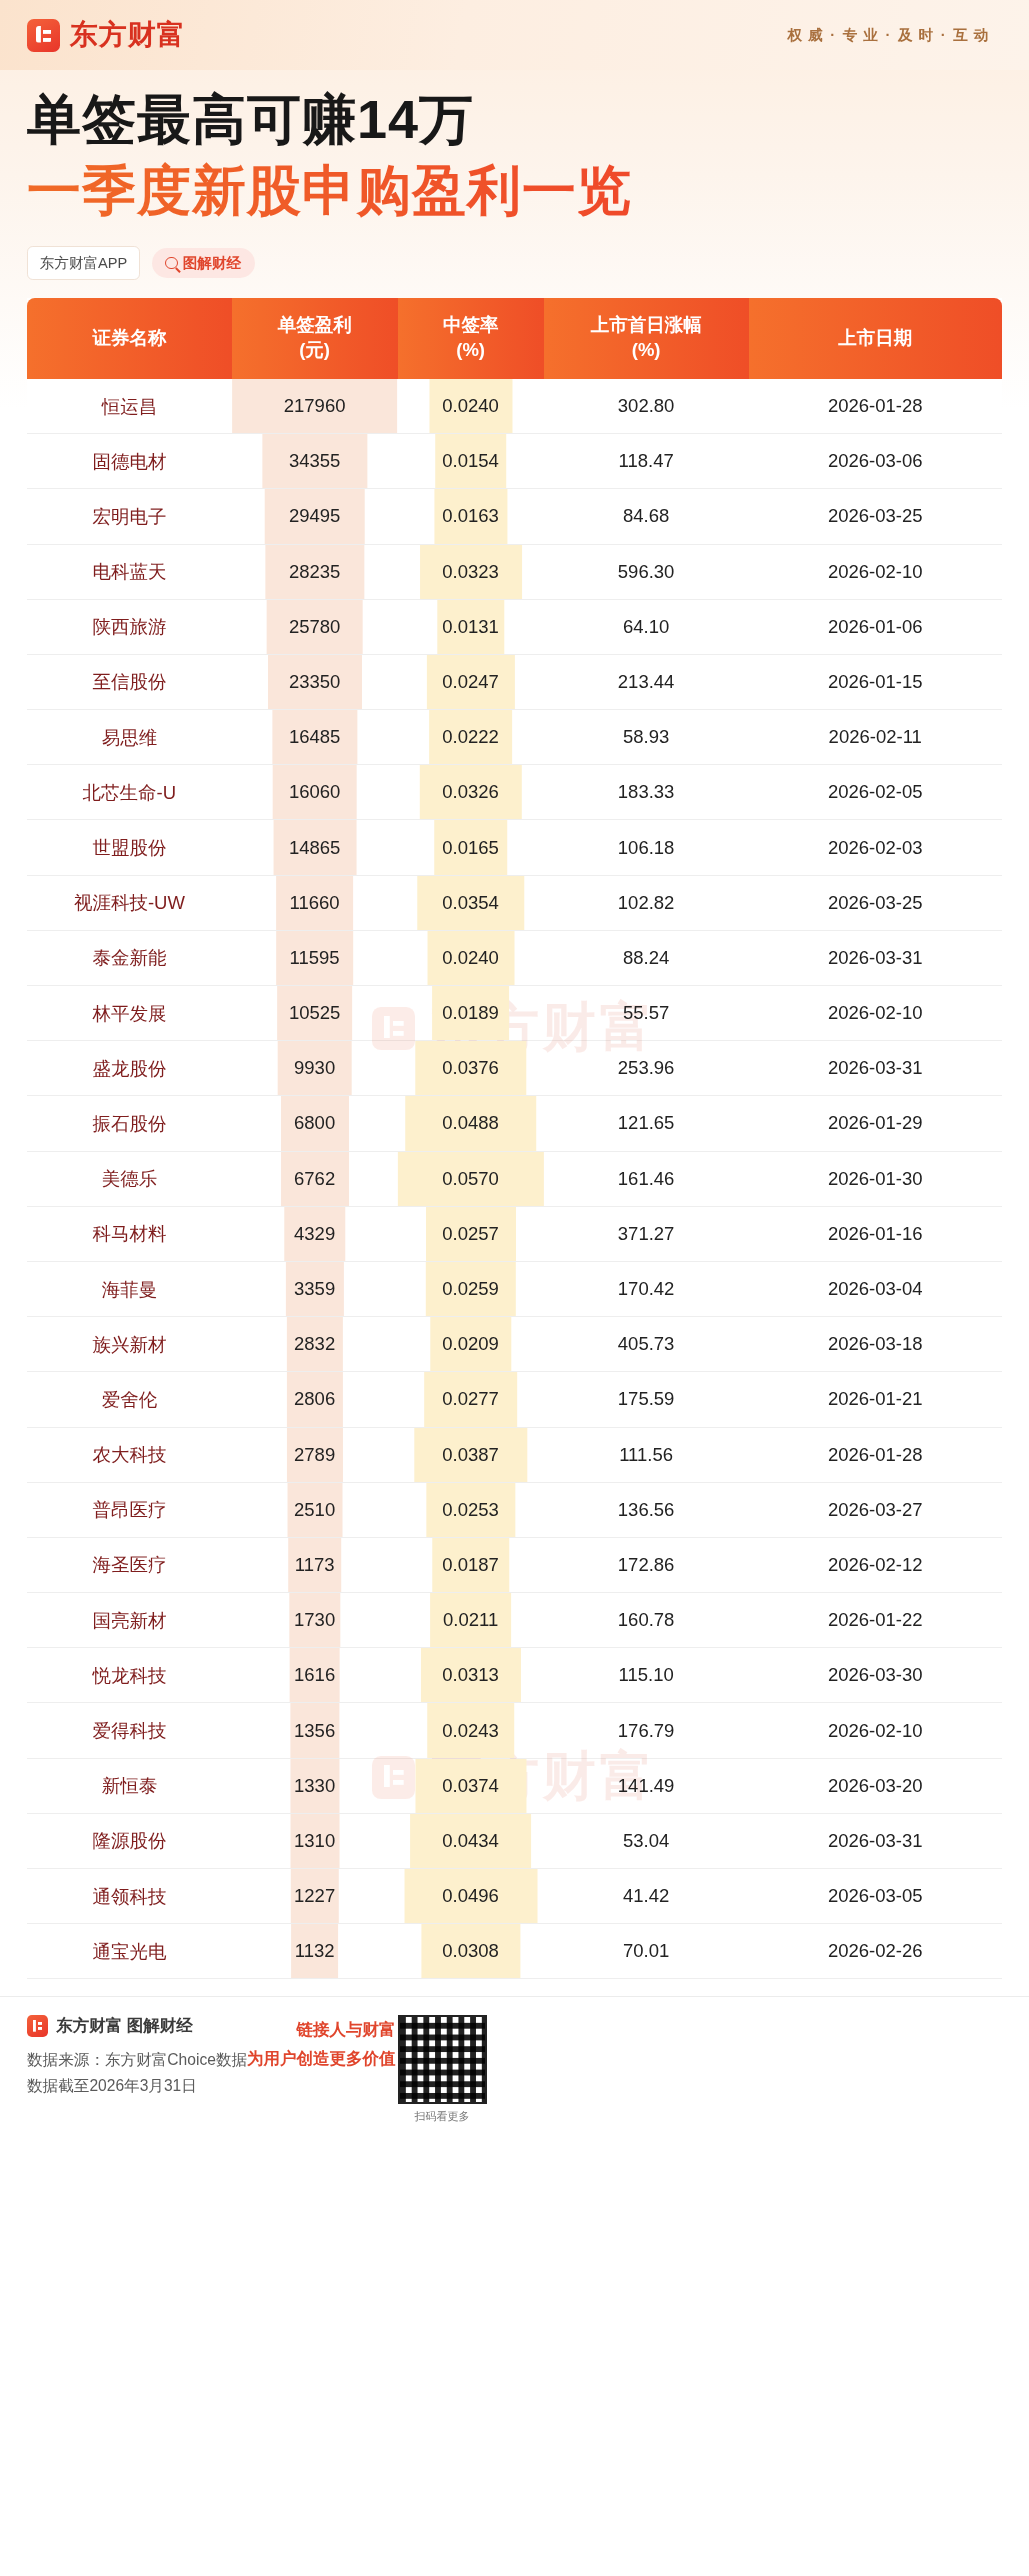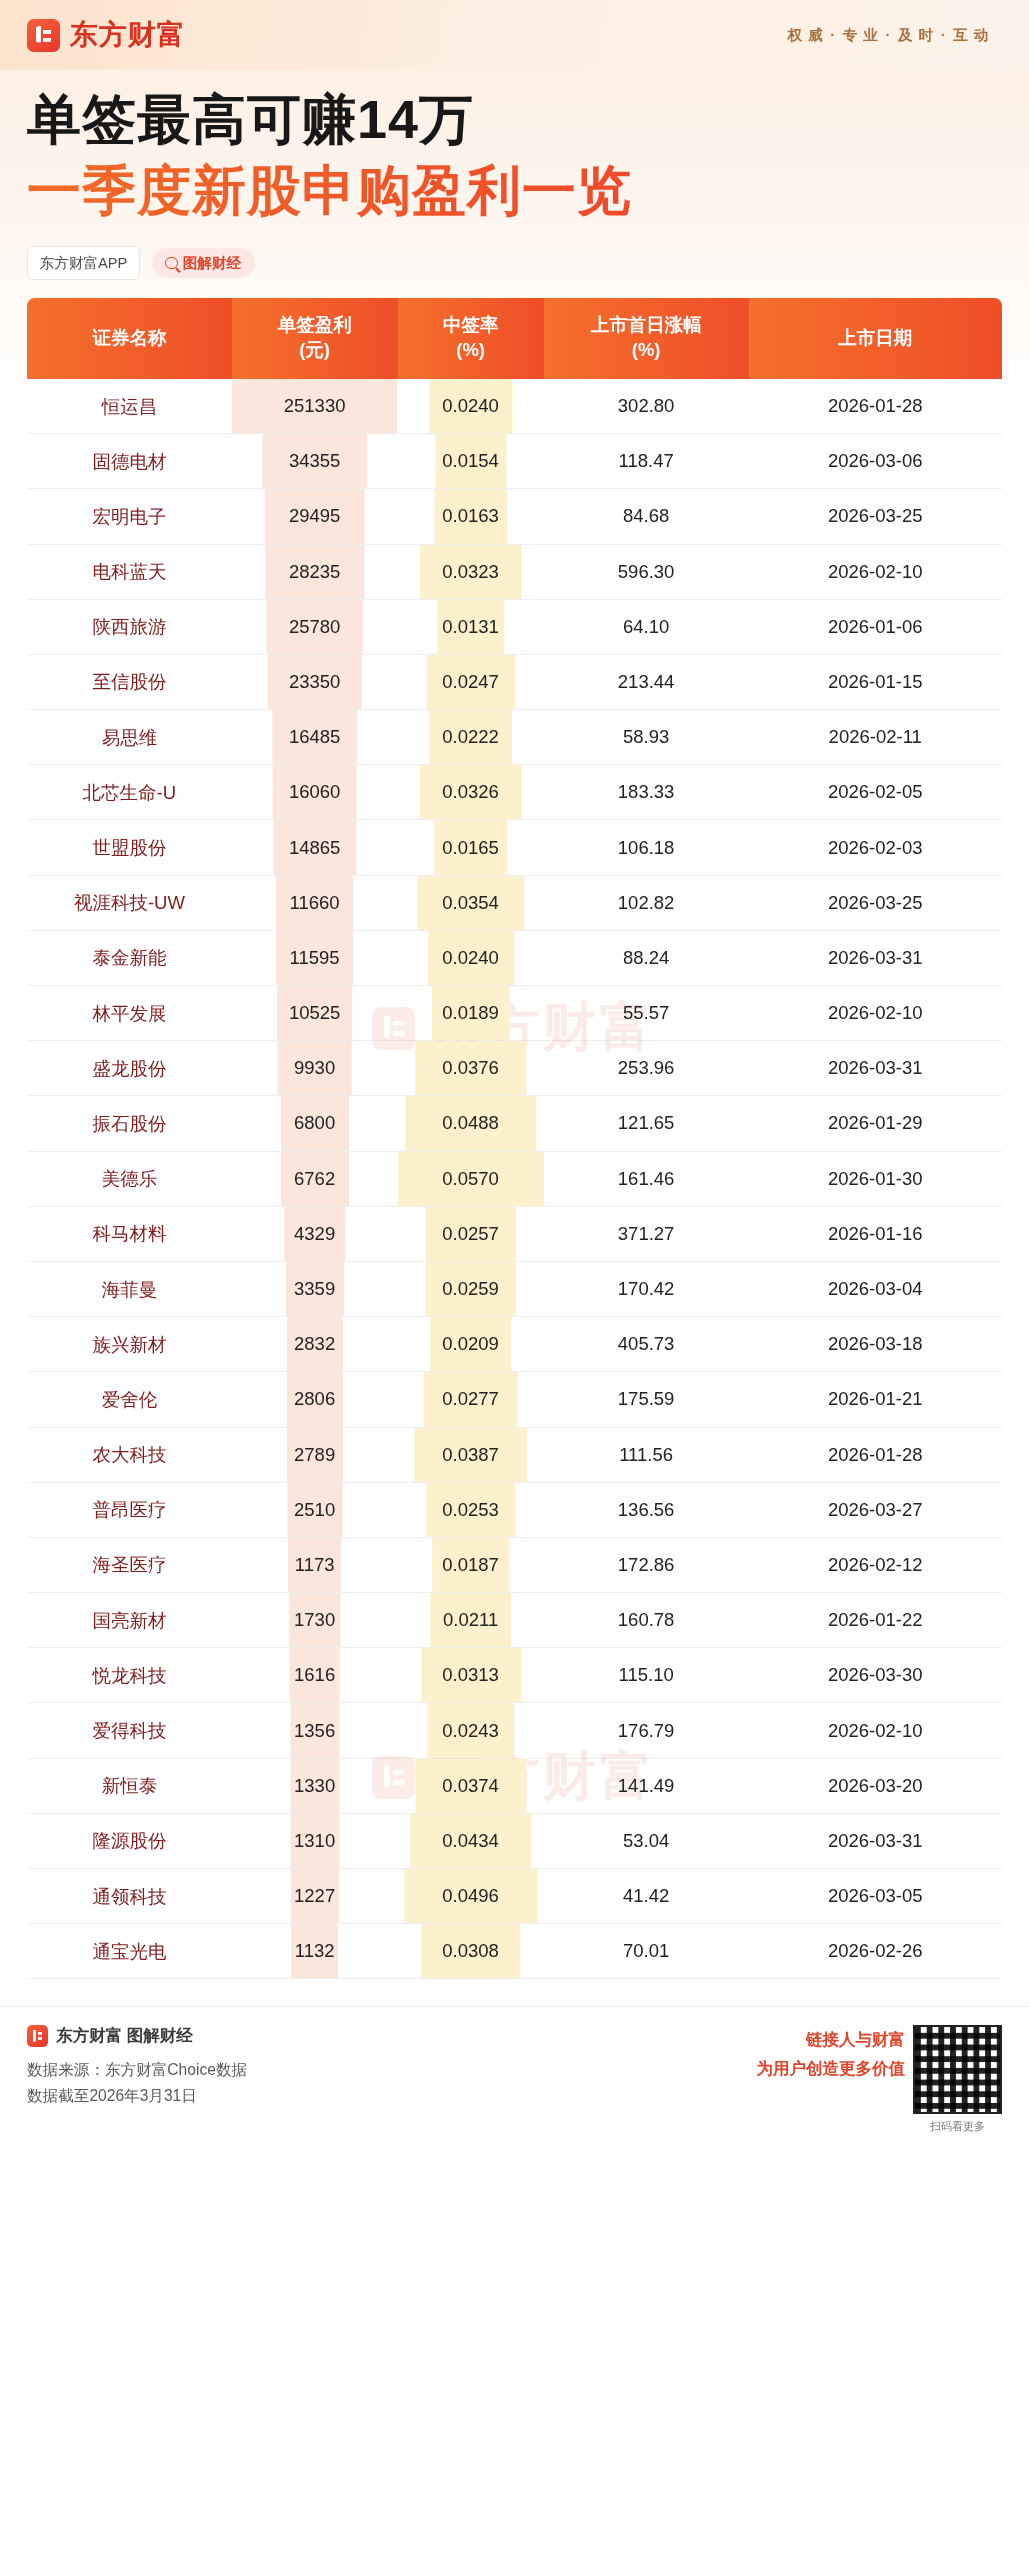--- a/index.html
+++ b/index.html
@@ -124,42 +124,42 @@
     width: 19.5px; height: 22.4px;
     background:
       linear-gradient(#fff,#fff) 0 0/5.8px 22.4px no-repeat,
       linear-gradient(#fff,#fff) 8.8px 4.9px/10.7px 4.9px no-repeat,
       linear-gradient(#fff,#fff) 8.8px 14.6px/10.7px 4.9px no-repeat;
   }
   .wm .wm-text { font-size: 53px; font-weight: 800; color: #d8452a; letter-spacing: 3.9px; }
 
   
   .footer {
-    margin-top: 27px;
+    margin-top: 17px;
     border-top: 1px solid #ececec;
     padding: 17.5px 27px 23px 27px;
-    display: flex; justify-content: space-between; align-items: flex-start;
+    display: flex; justify-content: flex-start; align-items: flex-start;
   }
   .f-left { display: flex; flex-direction: column; gap: 9.7px; }
   .f-brand { display: flex; align-items: center; gap: 7.8px; }
   .f-mark {
     width: 21.4px; height: 21.4px; border-radius: 4.9px;
     background: linear-gradient(150deg, #f4623a, #e8352a); position: relative;
   }
   .f-mark::after {
     content: ""; position: absolute; left: 5.8px; top: 4.9px;
     width: 9.7px; height: 11.7px;
     background:
       linear-gradient(#fff,#fff) 0 0/2.9px 11.7px no-repeat,
       linear-gradient(#fff,#fff) 4.9px 1.9px/4.9px 2.9px no-repeat,
       linear-gradient(#fff,#fff) 4.9px 6.8px/4.9px 2.9px no-repeat;
   }
   .f-brand-text { font-size: 16.5px; color: #3a3a3a; font-weight: 600; }
   .f-note { font-size: 15.6px; color: #5a5a5a; line-height: 1.7; }
-  .f-right { display: flex; align-items: flex-start; gap: 8px; }
+  .f-right { display: flex; align-items: flex-start; gap: 2px; }
   .f-slogan { text-align: right; font-size: 16.5px; color: #e0452c; font-weight: 700; line-height: 1.75; }
   .qr-box { display: flex; flex-direction: column; align-items: center; gap: 4.9px; }
   .qr {
     width: 89px; height: 89px; background: #fff;
     border: 2.9px solid #222;
     background-image:
       repeating-linear-gradient(90deg, #222 0 5.8px, transparent 5.8px 11.7px),
       repeating-linear-gradient(0deg, #222 0 5.8px, transparent 5.8px 11.7px);
     background-size: 11.7px 11.7px, 11.7px 11.7px;
     background-blend-mode: multiply;
@@ -230,21 +230,21 @@
             <div>(%)</div>
           </th>
           <th class="last">
             <div>上市日期</div>
           </th>
         </tr>
       </thead>
       <tbody id="tbody">
           <tr>
             <td class="name">恒运昌</td>
-            <td class="heat"><span class="bar" style="width: 100%; background: rgb(250, 230, 218);"></span><span>251330</span></td>
+            <td class="heat"><span class="bar" style="width: 100%; background: rgb(250, 230, 218);"></span><span>217960</span></td>
             <td class="heat"><span class="bar" style="width: 56.7719%; background: rgb(253, 240, 205);"></span><span>0.0240</span></td>
             <td>302.80</td>
             <td>2026-01-28</td>
           </tr>
           <tr>
             <td class="name">固德电材</td>
             <td class="heat"><span class="bar" style="width: 63.5124%; background: rgb(250, 230, 218);"></span><span>34355</span></td>
             <td class="heat"><span class="bar" style="width: 48.9123%; background: rgb(253, 240, 205);"></span><span>0.0154</span></td>
             <td>118.47</td>
             <td>2026-03-06</td>

